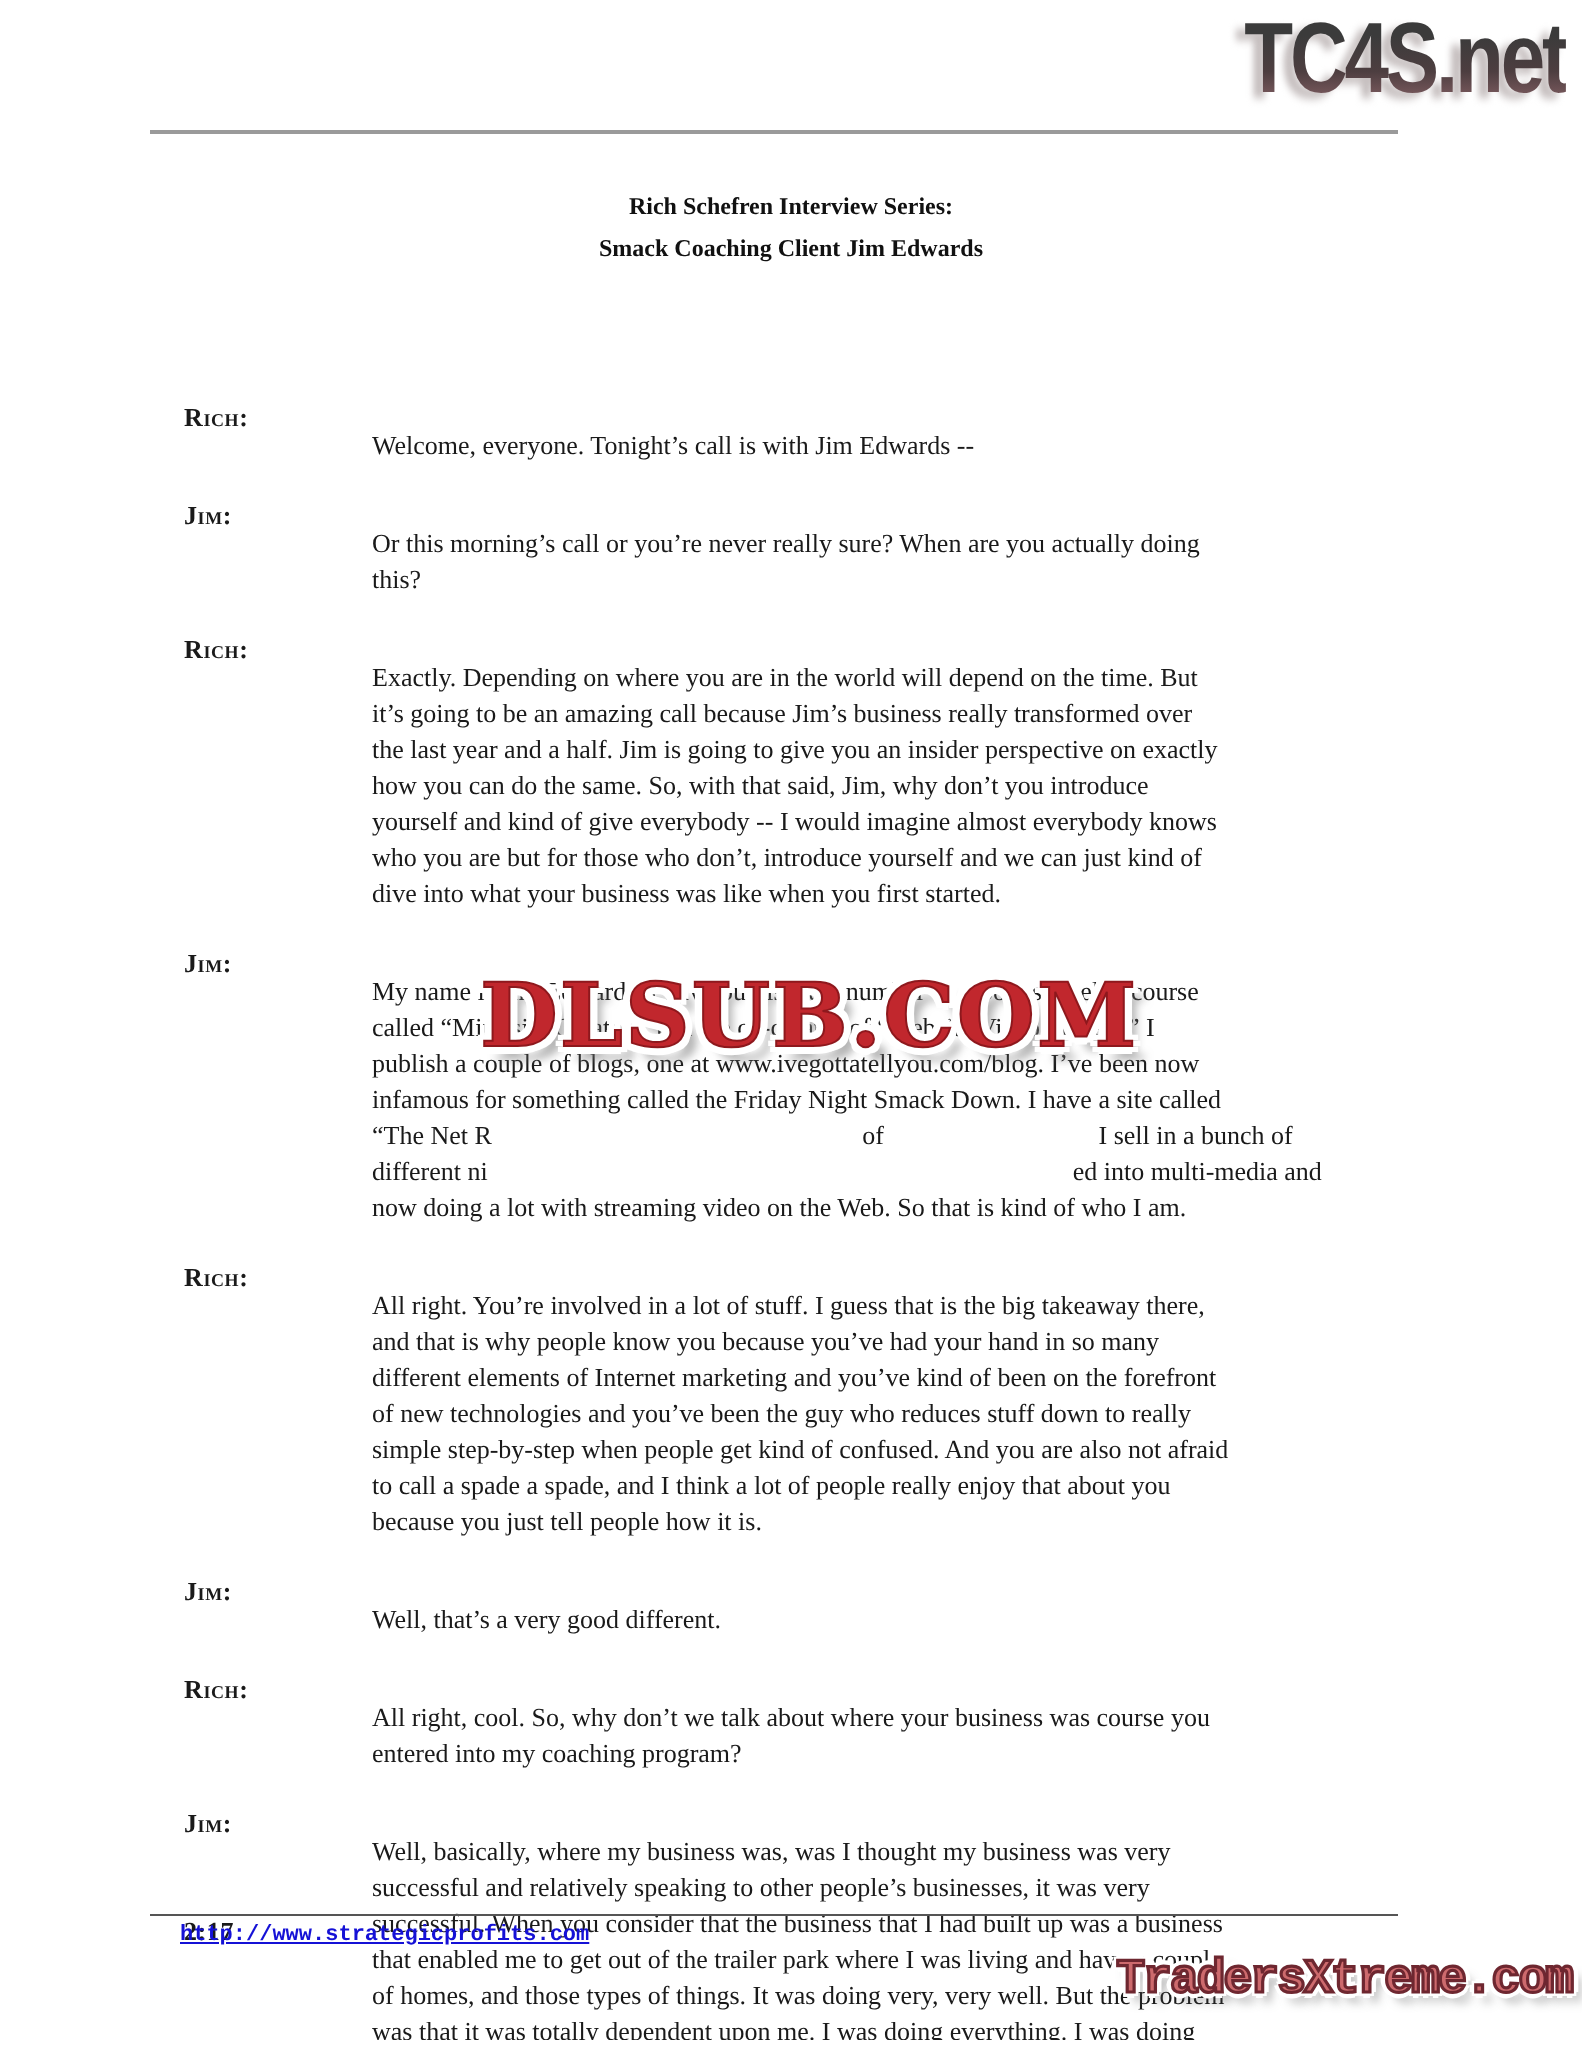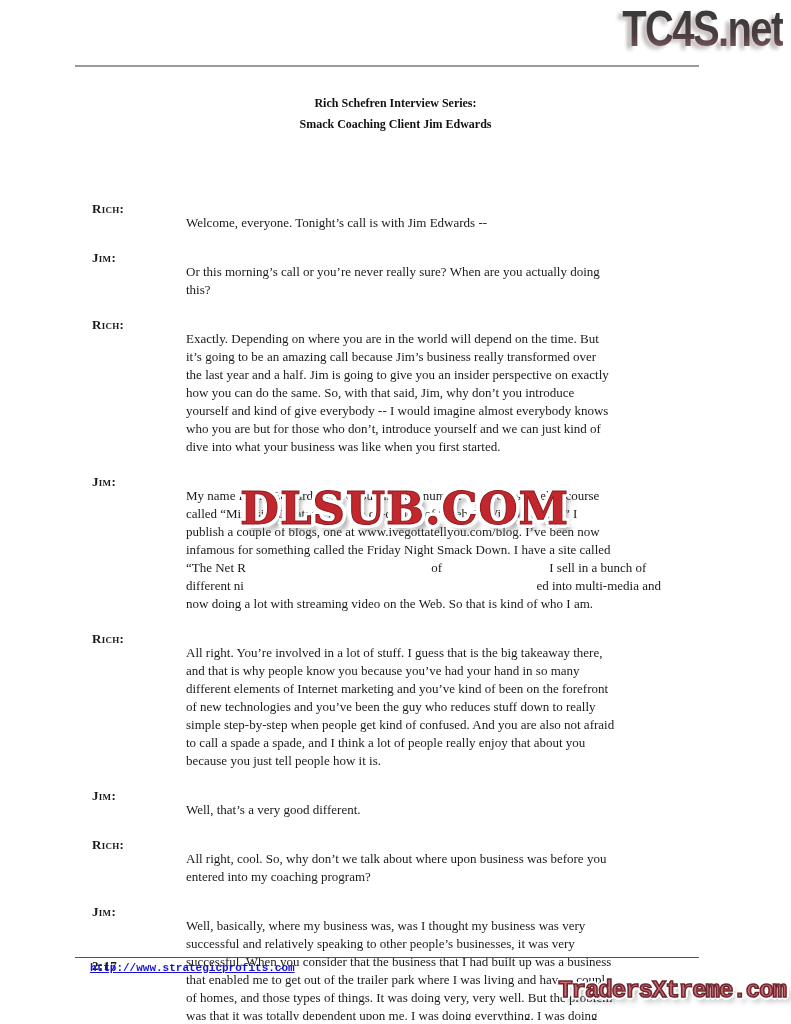--- a/index.html
+++ b/index.html
@@ -109,21 +109,21 @@
 simple step-by-step when people get kind of confused. And you are also not afraid
 to call a spade a spade, and I think a lot of people really enjoy that about you
 because you just tell people how it is.</div>
     </div>
     <div class="row">
       <div class="speaker">Jim:</div>
       <div class="ptext">Well, that’s a very good different.</div>
     </div>
     <div class="row">
       <div class="speaker">Rich:</div>
-      <div class="ptext">All right, cool. So, why don’t we talk about where upon business was before you
+      <div class="ptext">All right, cool. So, why don’t we talk about where your business was course you
 entered into my coaching program?</div>
     </div>
     <div class="row">
       <div class="speaker">
         <span>Jim:</span>
         <span class="timestamp">2:17</span>
       </div>
       <div class="ptext">Well, basically, where my business was, was I thought my business was very
 successful and relatively speaking to other people’s businesses, it was very
 successful. When you consider that the business that I had built up was a business

